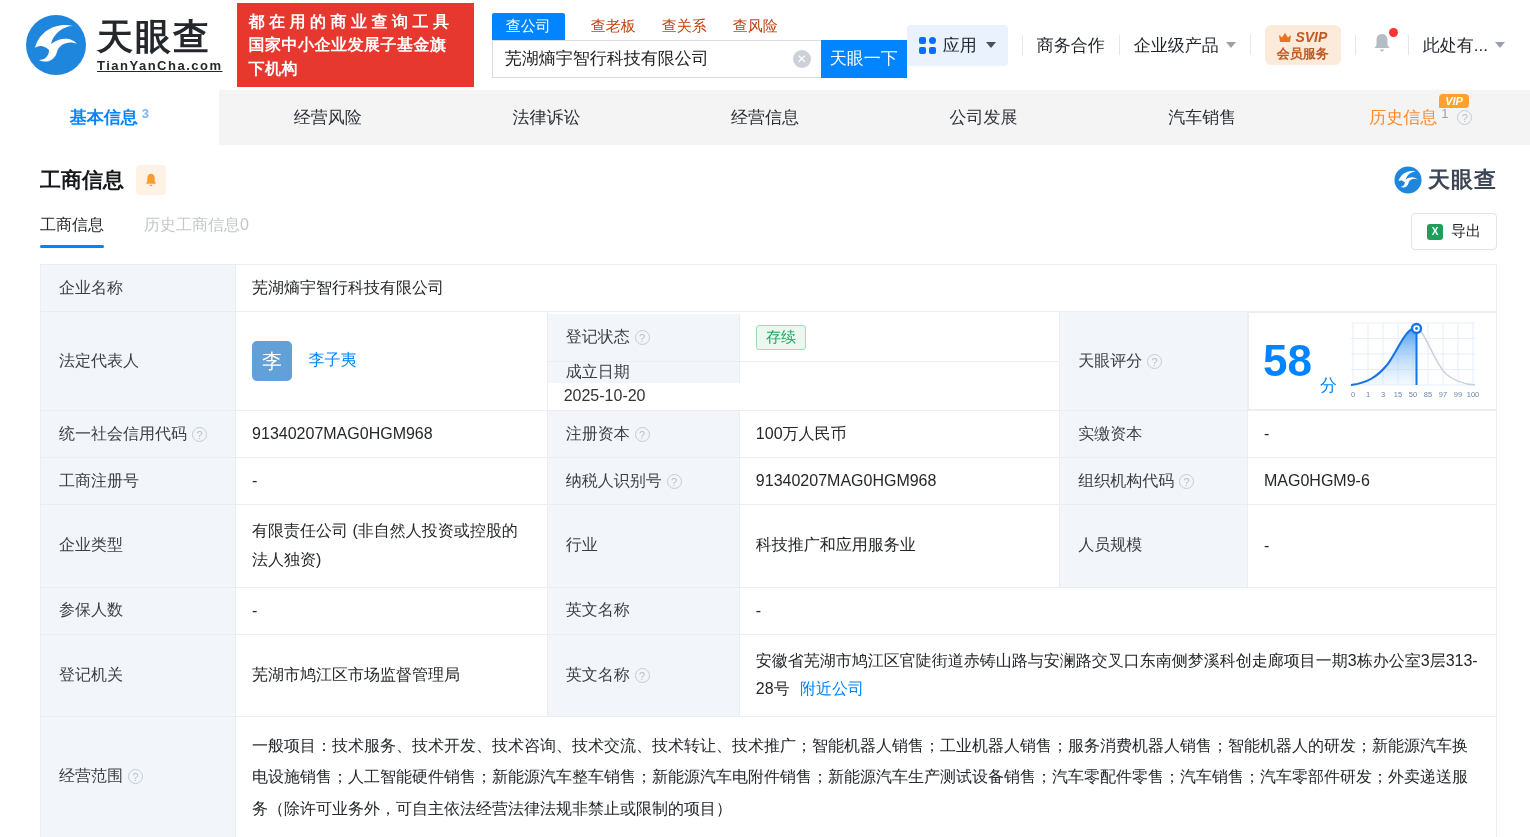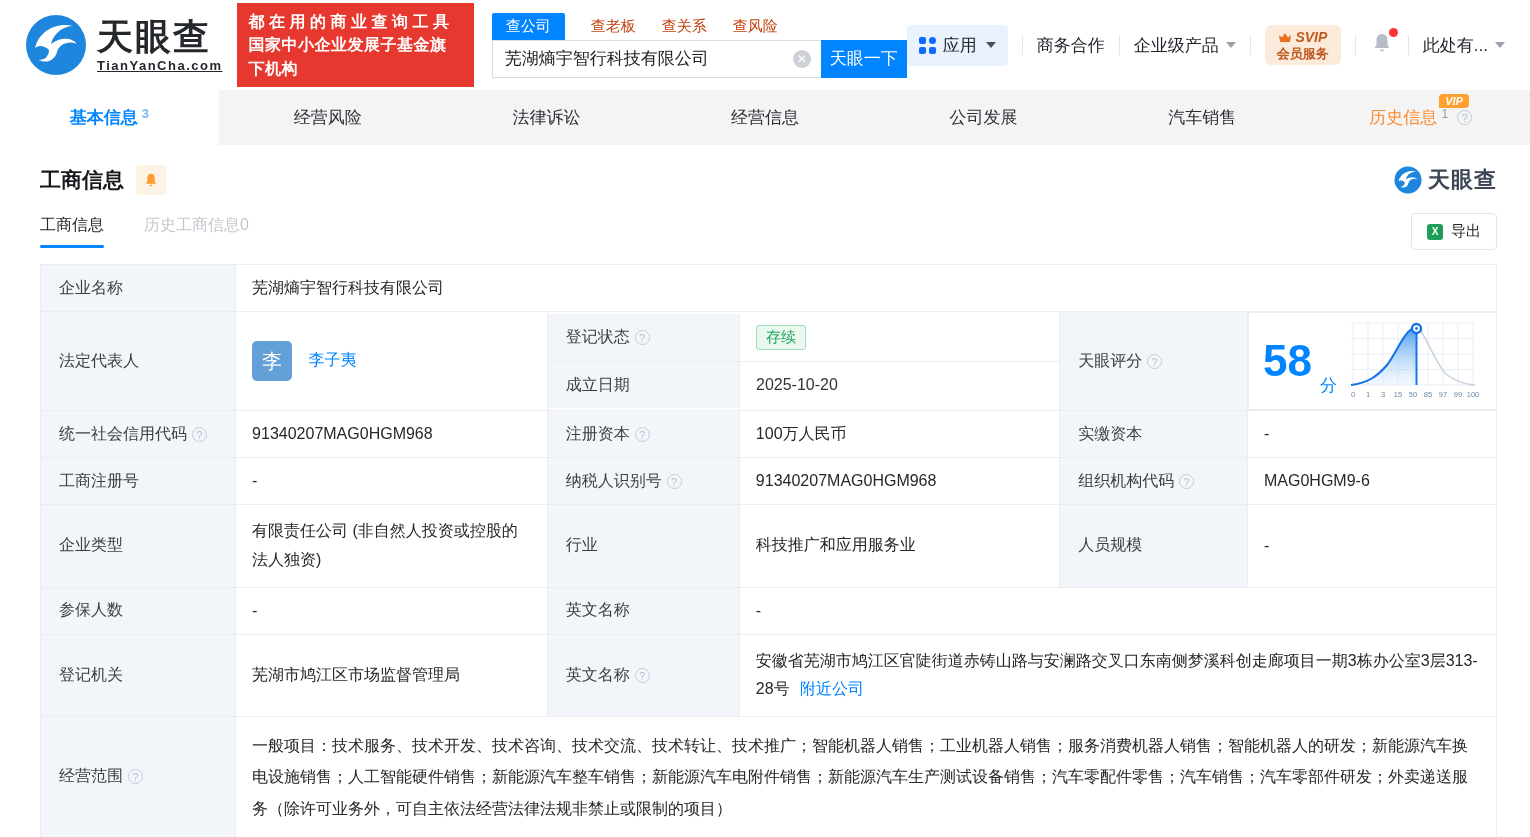--- a/index.html
+++ b/index.html
@@ -68,21 +68,21 @@
   table.info td { border:1px solid #ebedf0; font-size:16px; vertical-align:middle; }
   td.lbl { background:#f2f6fb; color:#3a3f45; padding:12px 8px 12px 18px; }
   td.lbl .lblin { display:flex; align-items:center; }
   td.val { padding:12px 16px; color:#24272b; }
   .h47 td { height:47px; }
   .h73 td { height:73px; }
   .link { color:#0084ff; cursor:pointer; }
   .avatar { display:inline-flex; width:40px; height:40px; background:#64a0d8; border-radius:5px; color:#fff; font-size:20px; align-items:center; justify-content:center; margin-right:12px; vertical-align:middle; }
   .nested { padding:0 !important; }
   .sub-row { display:flex; min-height:47px; }
-  .sub-row + .sub-row { border-top:1px solid #ebedf0; }
+  .sub-row + .sub-row { border-top:1px solid #ebedf0;flex-direction:column; }
   .sub-lbl { width:37.6%; background:#f2f6fb; display:flex; align-items:center; padding-left:18px; border-right:1px solid #ebedf0; color:#3a3f45; }
   .sub-val { flex:1; display:flex; align-items:center; padding:0 16px; }
   .status-badge { display:inline-block; background:#eaf8ef; border:1px solid #9cdcb6; color:#21a360; font-size:15px; padding:2px 9px; border-radius:3px; }
   .score-cell { display:flex; align-items:center; gap:8px; padding:6px 8px 6px 14px !important;text-align:center; }
   .score-num { font-size:44px; font-weight:bold; color:#0084ff; line-height:1; }
   .score-unit { font-size:17px; color:#0084ff; align-self:flex-end; margin-bottom:6px; }
   .scope-val { line-height:1.95; padding:13px 16px !important; }
   .addr-val { line-height:1.8; }
 </style>
 </head>

